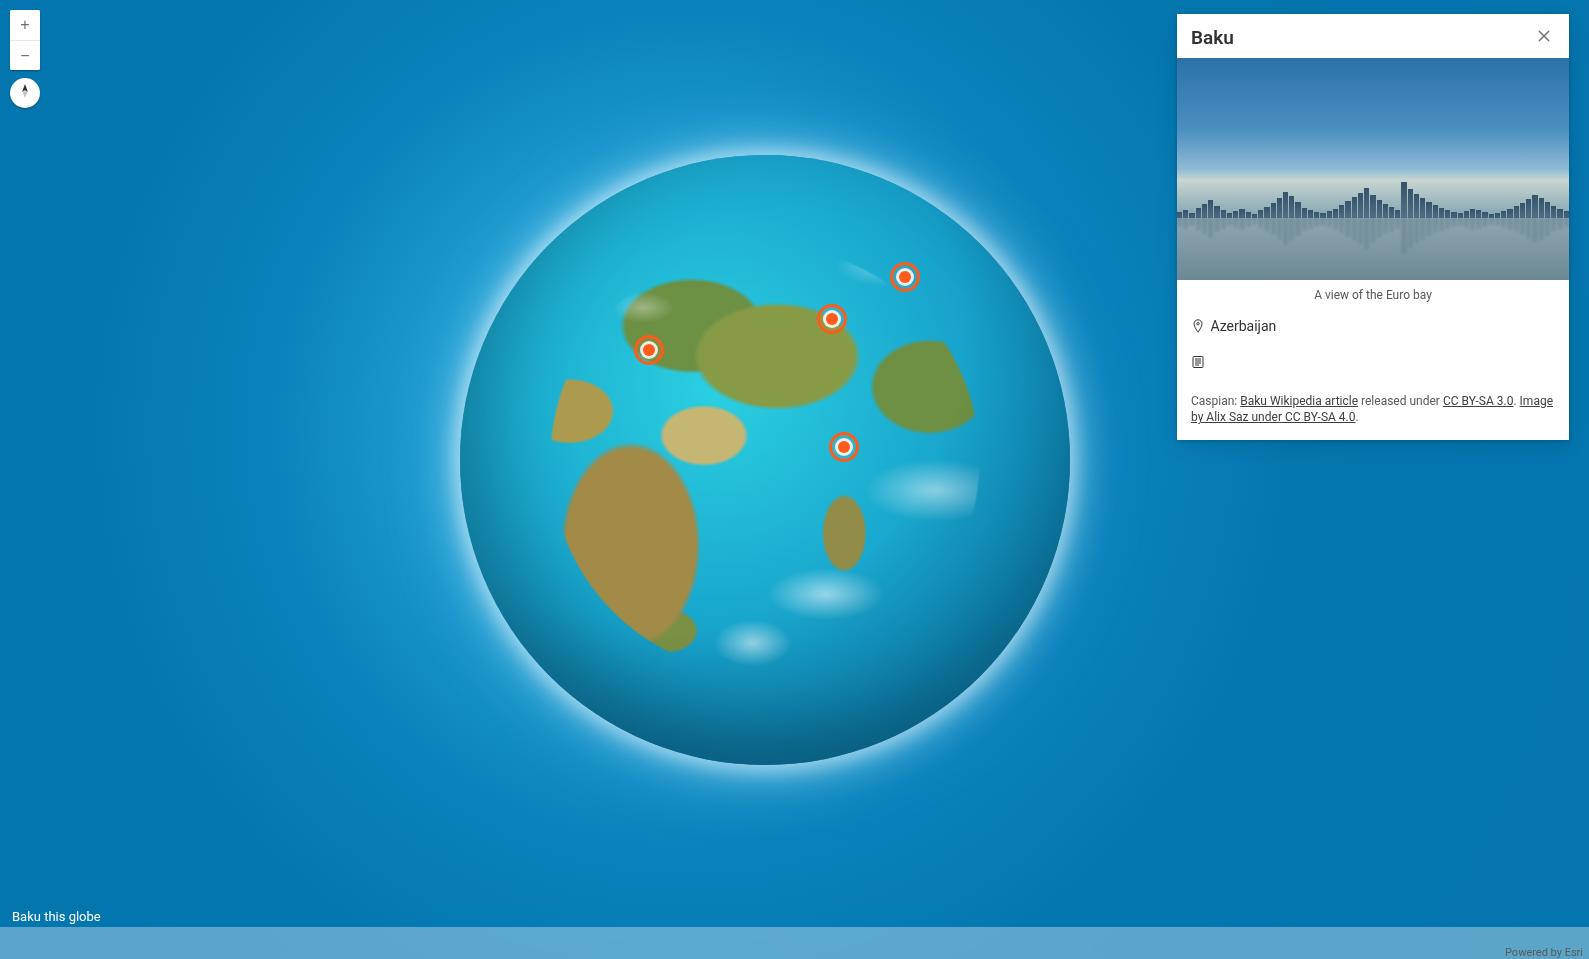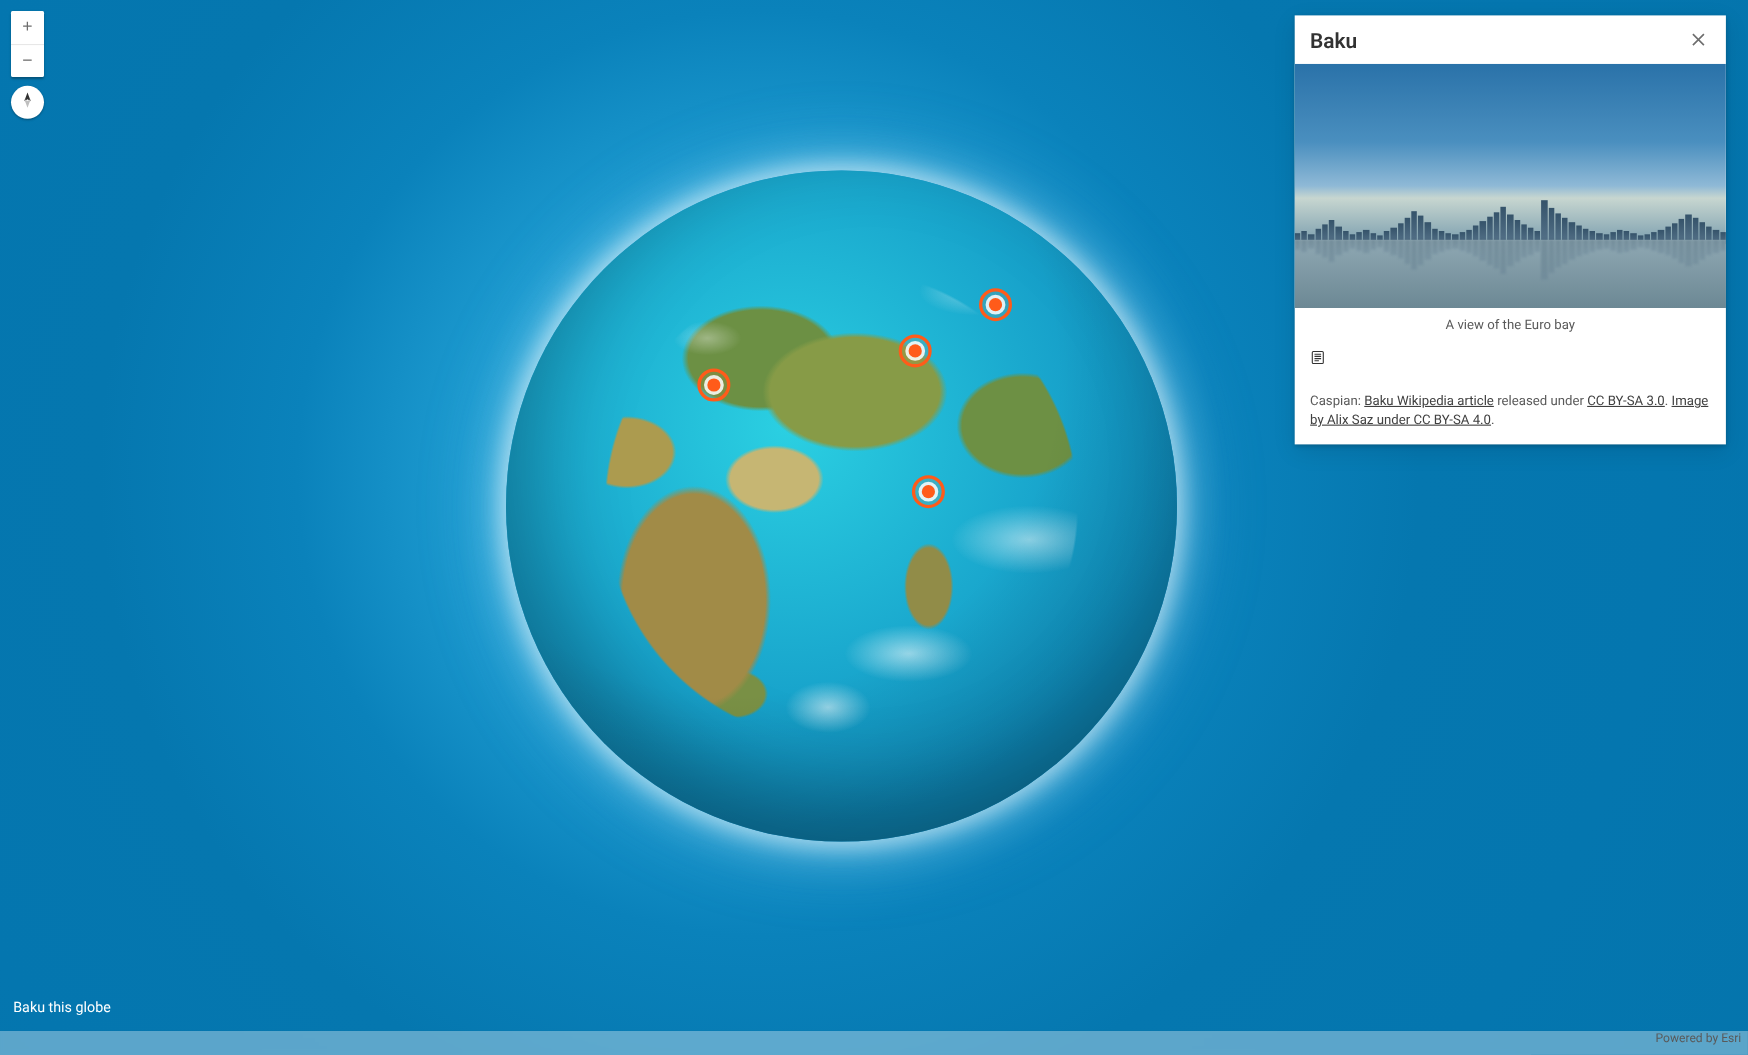--- a/index.html
+++ b/index.html
@@ -145,28 +145,28 @@
     color: #fff;
     font-size: 13px;
     text-decoration: none;
     cursor: pointer;
   }
 
   
   .attr-bar {
     position: absolute;
     left: 0; right: 0; bottom: 0;
-    height: 22px;
+    height: 32px;
     background: rgba(255,255,255,0.35);
     backdrop-filter: blur(2px);
     color: #5a5a5a;
     font-size: 11px;
     display: flex;
     justify-content: flex-end;
-    align-items: flex-start;
+    align-items: flex-end;
     padding: 0 6px;
   }
 
   
   .card {
     position: absolute;
     top: 14px;
     right: 20px;
     width: 392px;
     background: #fff;
@@ -462,20 +462,29 @@
         <i style="height: 18px;"></i>
         <i style="height: 14px;"></i>
         <i style="height: 12px;"></i>
         <i style="height: 10px;"></i>
       </div>
   </div>
 
   <div class="caption">A view of the Euro bay</div>
 
 
+  <div class="section">
+    <span class="ico">
+      <svg viewBox="0 0 14 14">
+          <path d="M7 .8c-2.2 0-4 1.7-4 3.9 0 3 4 8.5 4 8.5s4-5.5 4-8.5C11 2.5 9.2.8 7 .8z" fill="none" stroke="#323232" stroke-width="1"></path>
+          <circle cx="7" cy="4.7" r="1.2" fill="none" stroke="#323232" stroke-width="1"></circle>
+        </svg>
+    </span>
+    <span>Azerbaijan</span>
+  </div>
 
   <div class="section">
     <span class="ico">
       <svg viewBox="0 0 14 14">
           <rect x="2" y="1.5" width="10" height="11" rx="1" fill="none" stroke="#323232" stroke-width="1"></rect>
           <line x1="4" y1="4" x2="10" y2="4" stroke="#323232" stroke-width="1"></line>
           <line x1="4" y1="6" x2="10" y2="6" stroke="#323232" stroke-width="1"></line>
           <line x1="4" y1="8" x2="10" y2="8" stroke="#323232" stroke-width="1"></line>
           <line x1="4" y1="10" x2="8" y2="10" stroke="#323232" stroke-width="1"></line>
         </svg>

